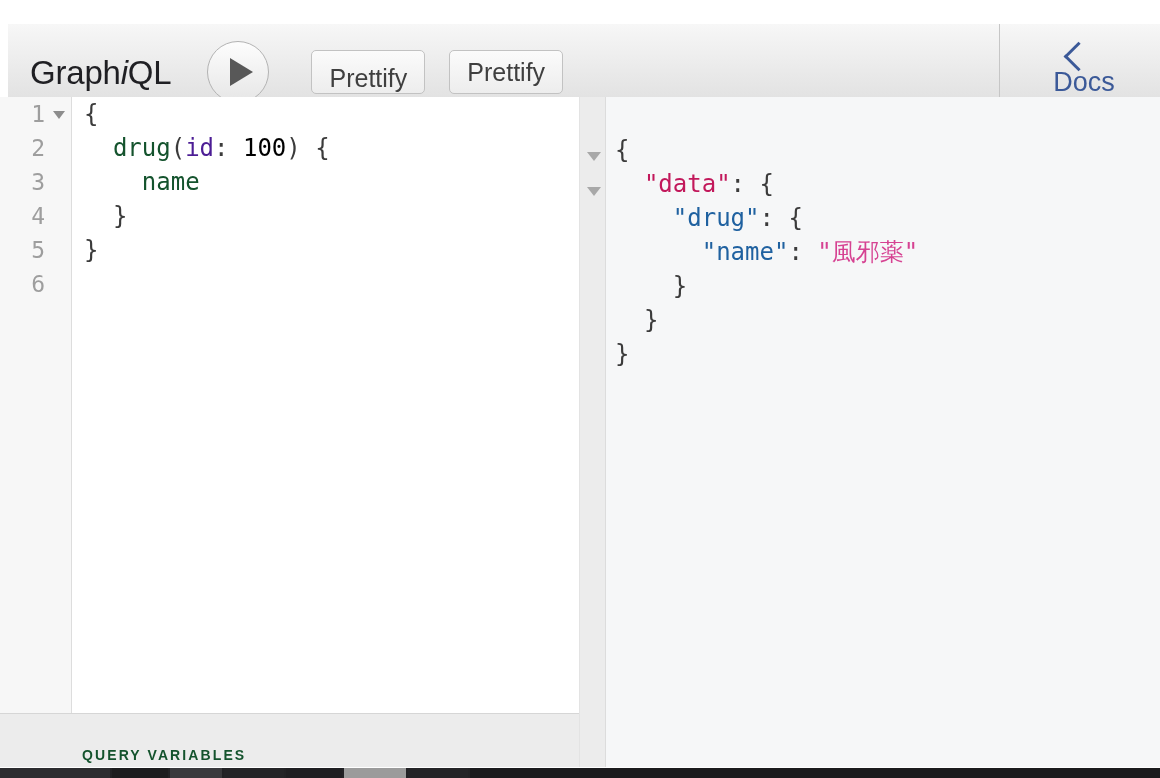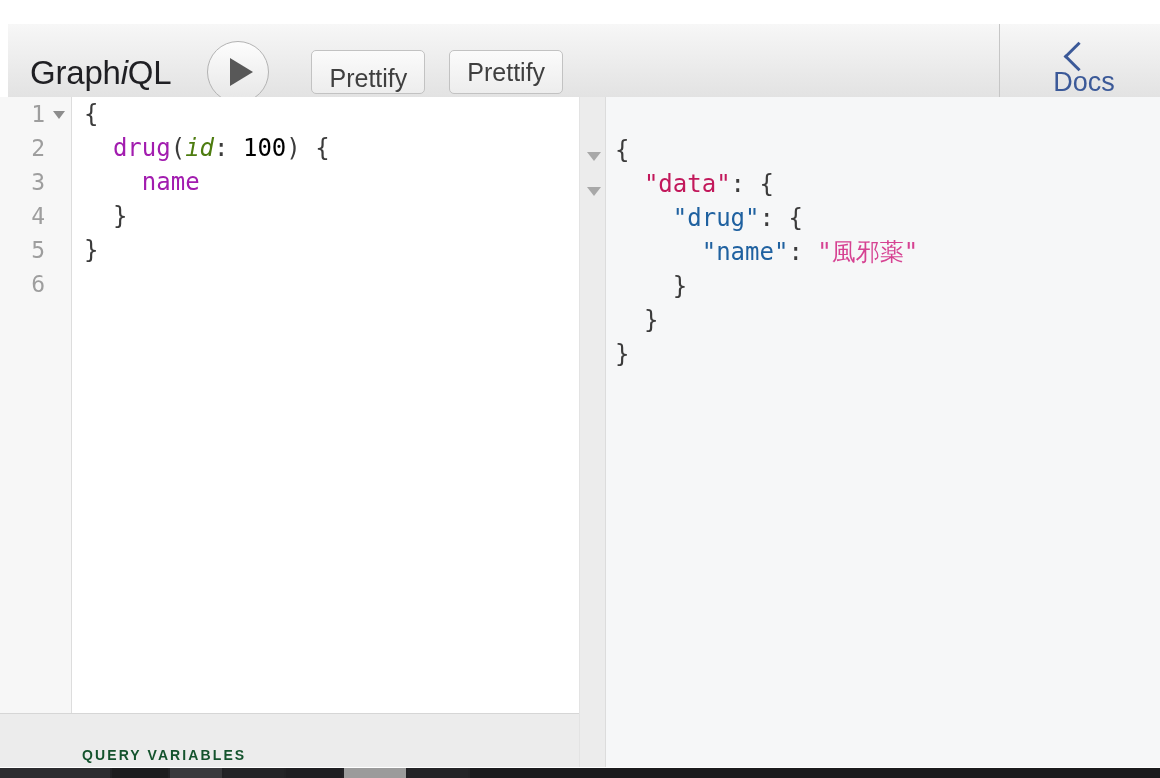--- a/index.html
+++ b/index.html
@@ -158,22 +158,22 @@
     font-family: "DejaVu Sans Mono", monospace;
     font-size: 24px;
     color: #3b3b3b;
     white-space: pre;
   }
   .code-line {
     height: 34px;
     line-height: 34px;
   }
   .tok-punct { color: #3b3b3b; }
-  .tok-field { color: #a21caf; }
-  .tok-arg   { color: #4d7c0f; font-style: italic; }
+  .tok-field { color: #14532d; }
+  .tok-arg   { color: #4c1d95; }
   .tok-num   { color: #000000; }
 
   .query-vars {
     position: absolute;
     left: 0; top: 713px;
     width: 579px;
     height: 54px;
     background: #ececec;
     border-top: 1px solid #d6d6d6;
     box-sizing: border-box;

